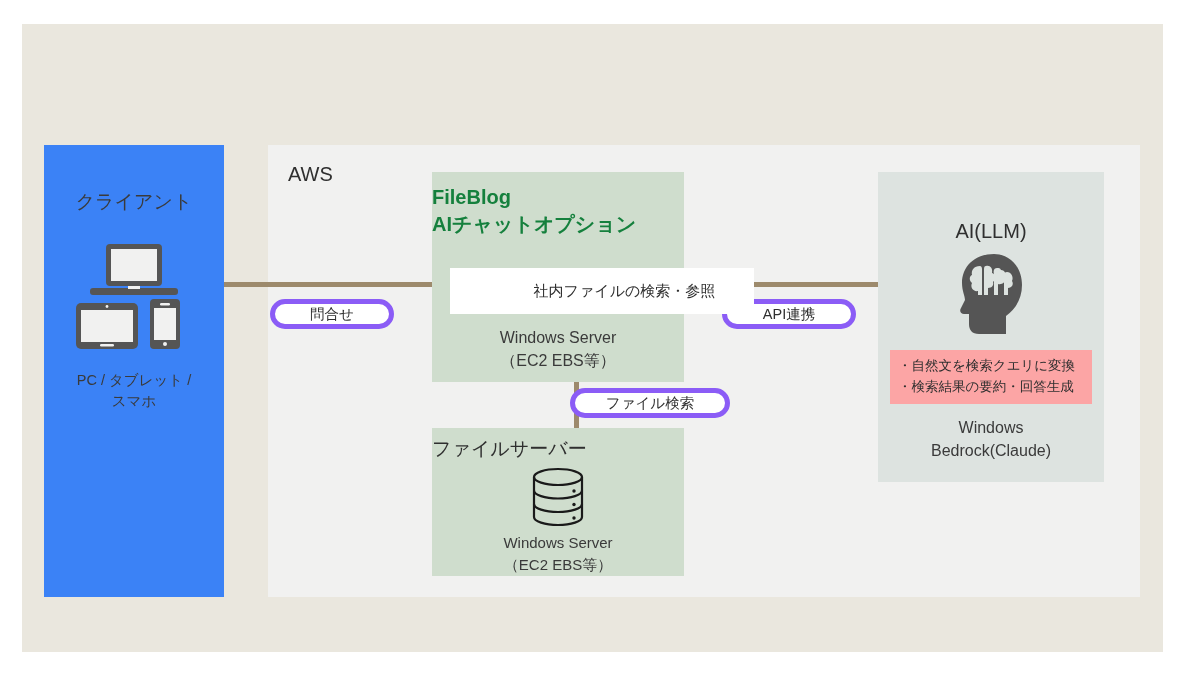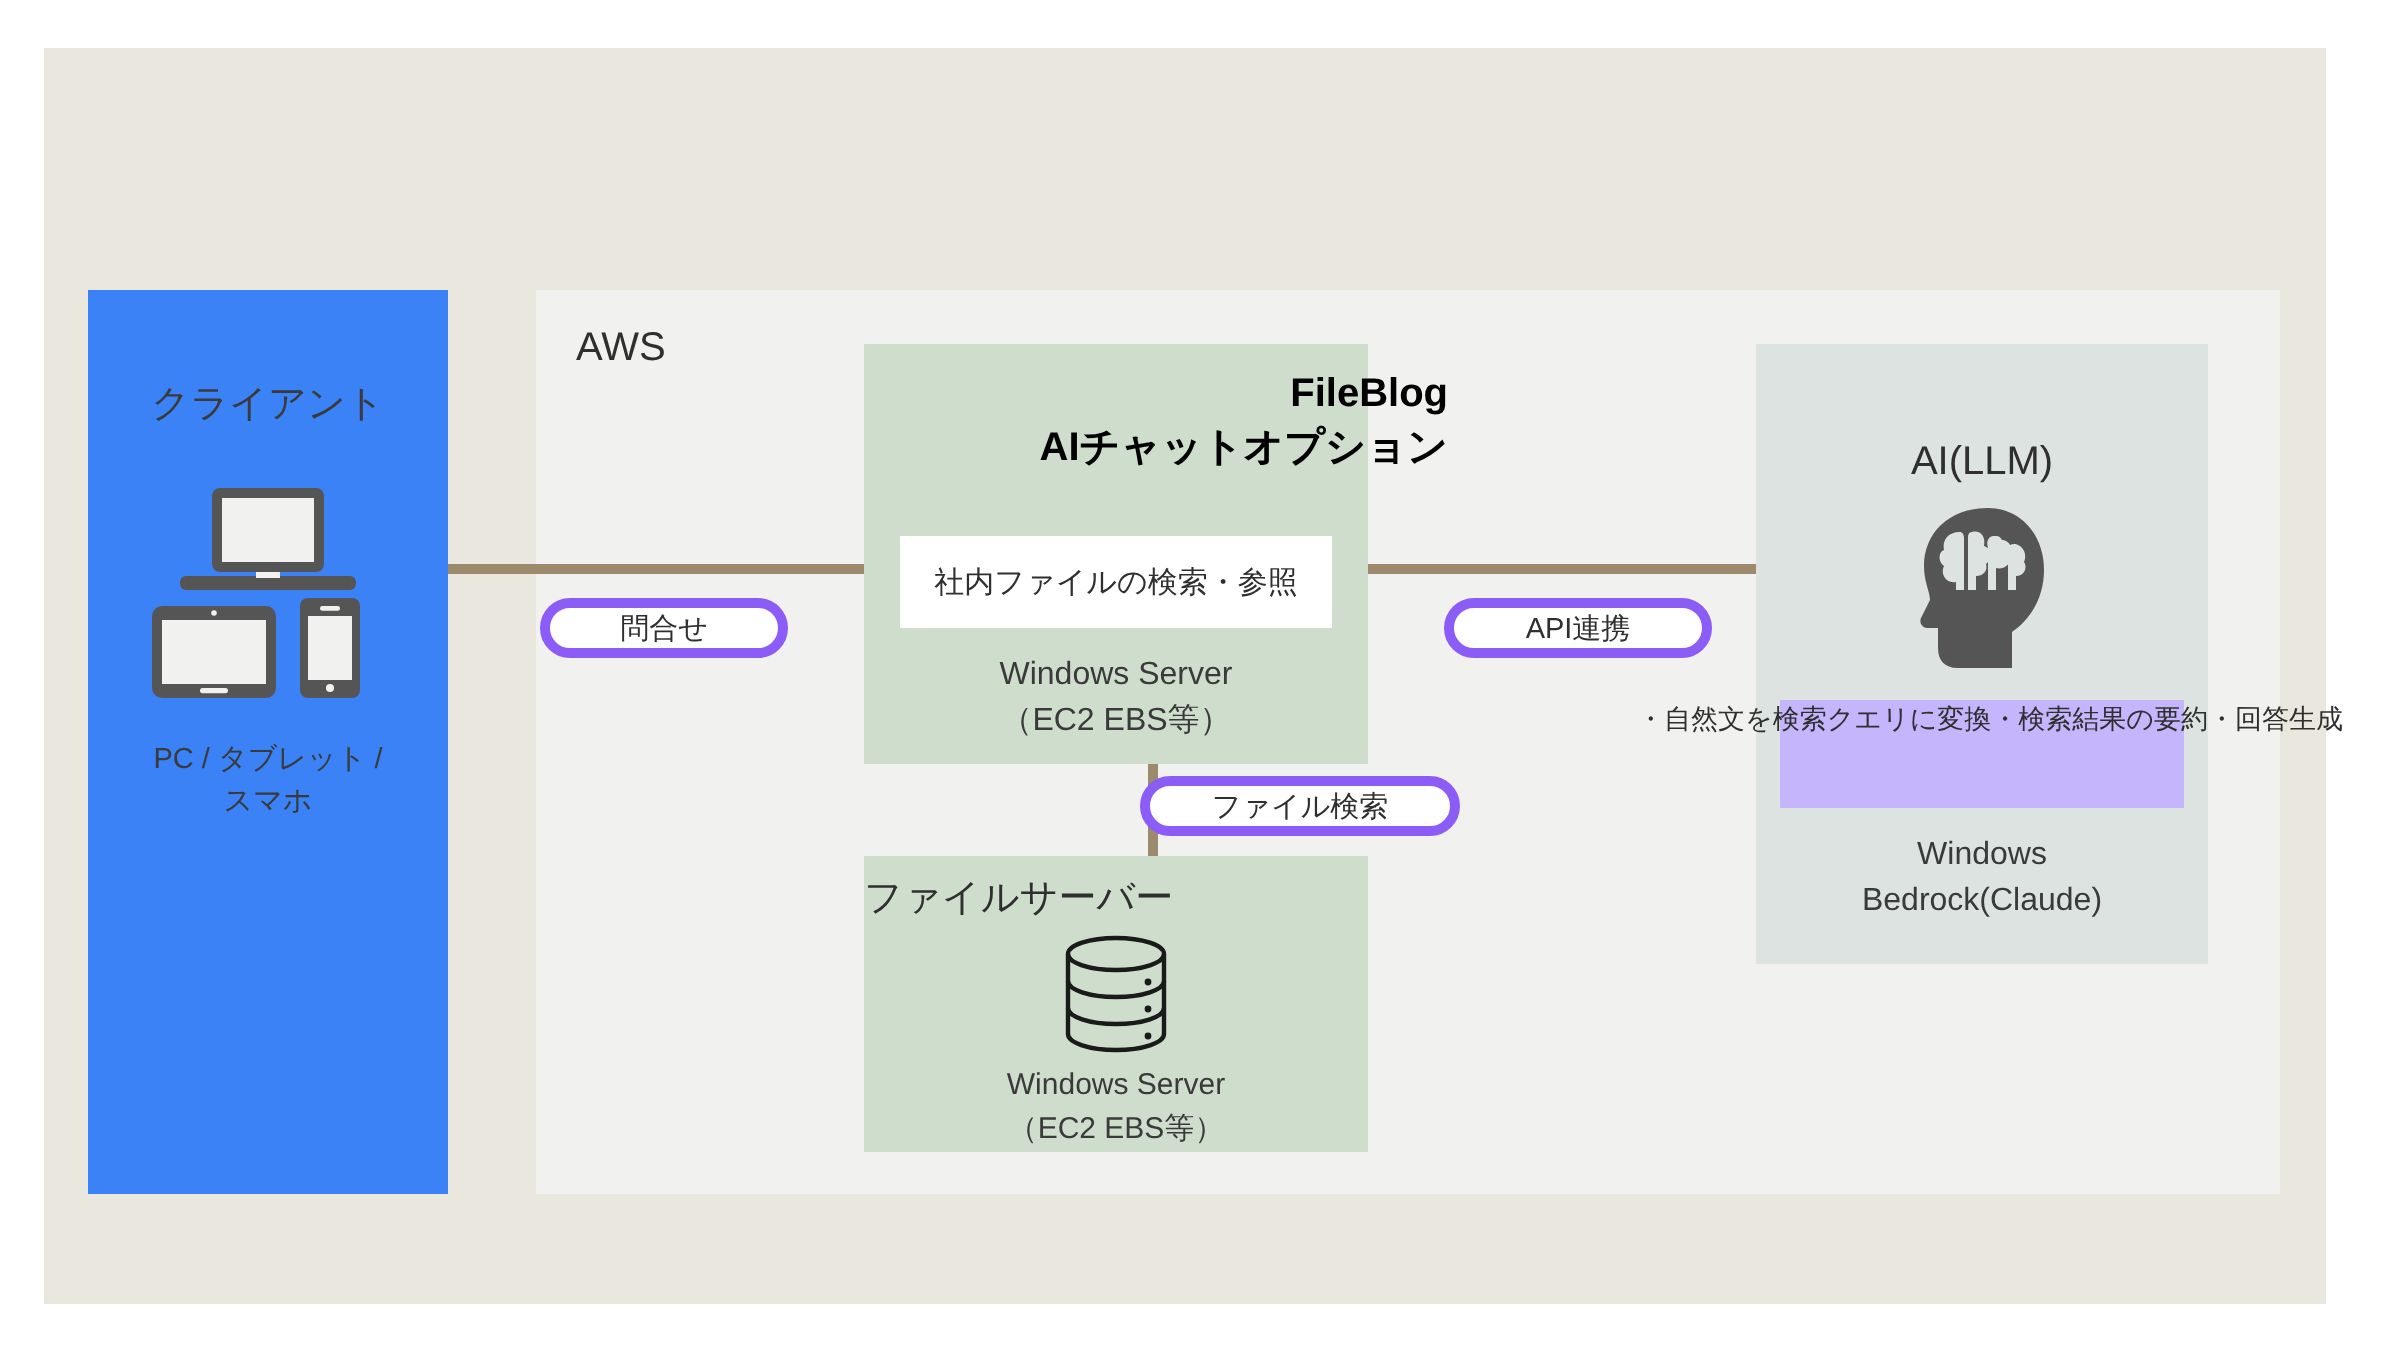--- a/index.html
+++ b/index.html
@@ -142,37 +142,37 @@
     left: 856px;
     top: 148px;
     width: 226px;
     height: 310px;
     background: #dde3e0;
   }
 
   .fb-title {
     position: absolute;
     left: 0; top: 12px; width: 100%;
-    text-align: right;
+    text-align: left;
     font-size: 20px;
     font-weight: bold;
-    color: #000000;
+    color: #15803d;
     line-height: 1.35;
-    margin-left: 40px;
   }
   .fb-inner {
     position: absolute;
     left: 18px; top: 96px;
-    width: 216px; height: 46px;
+    width: 259px; height: 46px;
     background: #ffffff;
     display: flex;
     align-items: center;
     justify-content: center;
     font-size: 15px;
     color: #2f2f2f;
+    padding-left: 45px;
   }
   .fb-footer {
     position: absolute;
     left: 0; top: 154px; width: 100%;
     text-align: center;
     font-size: 16px;
     line-height: 1.45;
     color: #3a3a3a;
   }
 
@@ -206,23 +206,23 @@
   }
   .ai-icon {
     position: absolute;
     left: 0; top: 80px; width: 100%;
     height: 86px;
   }
   .ai-inner {
     position: absolute;
     left: 12px; top: 178px;
     width: 202px; height: 54px;
-    background: #c4b5fd;
+    background: #fca5a5;
     display: flex;
-    flex-direction: row;
+    flex-direction: column;
     align-items: flex-start;
     justify-content: center;
     padding-left: 8px;
     box-sizing: border-box;
   }
   .ai-inner span {
     font-size: 13.5px;
     line-height: 1.55;
     color: #2f2f2f;
     white-space: nowrap;

